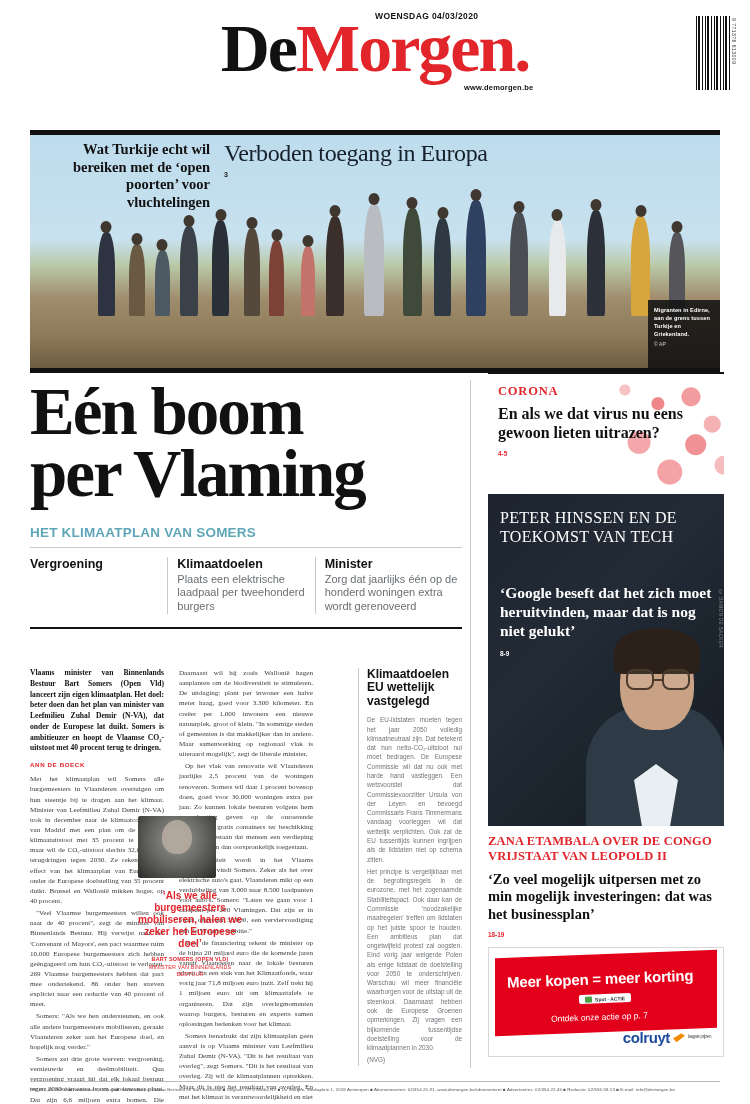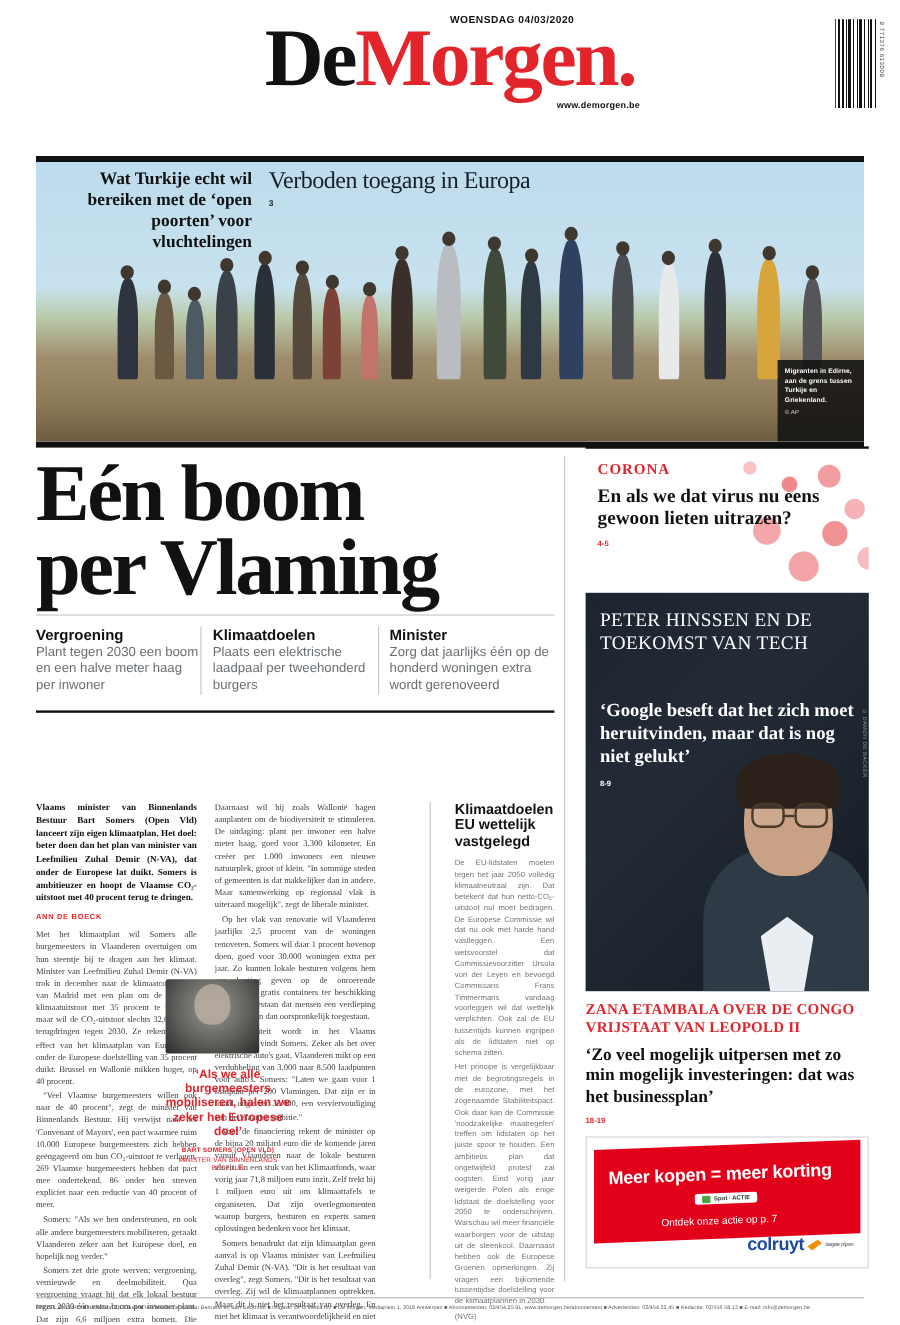--- a/index.html
+++ b/index.html
@@ -38,21 +38,21 @@
       background:
         linear-gradient(to bottom, #bddced 0%, #c8e1ee 45%, #b9c9a8 56%, #a08d6d 70%, #8d7a58 86%, #6d5d42 100%);
   }
   .crowd { position:absolute; left:55px; right:0; bottom:52px; height:130px; }
   .fig { position:absolute; bottom:0; background:#2d3340; border-radius:42% 42% 6% 6%; }
   .fig::before{ content:""; position:absolute; left:50%; transform:translateX(-50%);
                 top:-11px; width:11px; height:12px; border-radius:50%; background:#40382f; }
   .banner-head { position:absolute; left:30px; top:6px; z-index:4; display:flex; gap:14px; }
   .kicker { font-family:"Liberation Serif", serif; font-weight:700; font-size:14.5px;
             line-height:1.22; text-align:right; color:#111; width:150px; }
-  .banner-title { font-family:"Liberation Serif", serif; font-weight:400; font-size:20px;
+  .banner-title { font-family:"Liberation Serif", serif; font-weight:400; font-size:24px;
                   line-height:1.08; color:#16202b; letter-spacing:-.4px; }
   .banner-pg { font-family:"Liberation Sans", sans-serif; font-size:7px; font-weight:700;
                color:#222; margin-top:4px; }
   .photo-caption { position:absolute; right:0; bottom:0; width:72px; min-height:68px;
                    background:rgba(18,18,18,.88); color:#fff; padding:6px 5px 5px 6px;
                    font-family:"Liberation Sans", sans-serif; font-weight:700;
                    font-size:5.6px; line-height:1.45; letter-spacing:.1px; }
   .photo-caption .credit { font-weight:400; opacity:.8; margin-top:3px; font-size:5px; }
   .banner-bottom { position:absolute; left:30px; top:368px; width:690px; height:5px; background:#111; }
 
@@ -96,21 +96,21 @@
   .pullquote { position:absolute; left:108px; top:222px; width:104px; }
   .pullquote .q { font-family:"Liberation Sans", sans-serif; font-weight:700; font-size:10px;
                   line-height:1.2; color:#e2242b; text-align:center; }
   .pullquote .attr { font-family:"Liberation Sans", sans-serif; font-weight:700; font-size:5.4px;
                      line-height:1.4; color:#e2242b; text-align:center; margin-top:6px;
                      letter-spacing:.2px; }
   .pullquote .attr span { font-weight:400; }
 
   
   .eubox { position:absolute; left:358px; top:668px; width:104px; height:398px;
-           border-left:1px solid #c9c9c9; padding-left:20px; }
+           border-left:1px solid #c9c9c9; padding-left:8px; }
   .eubox h3 { font-family:"Liberation Sans", sans-serif; font-weight:700; font-size:12px;
               line-height:1.12; color:#111; margin-bottom:7px; }
   .eubox p { font-family:"Liberation Sans", sans-serif; font-weight:300; font-size:6.4px;
              line-height:1.45; color:#70757a; text-align:justify; margin-bottom:3px; }
 
   .vdivider { position:absolute; left:470px; top:380px; width:1px; height:688px; background:#c9c9c9; }
 
   
   .rightcol { position:absolute; left:488px; top:372px; width:236px; }
   .sec { position:relative; }
@@ -253,25 +253,25 @@
   </div>
   <div class="banner-bottom"></div>
 
   <div class="vdivider"></div>
 
   <div class="leftcol">
     <div class="headline">
       <div>Eén boom</div>
       <div>per Vlaming</div>
     </div>
+    <div class="subhead">HET KLIMAATPLAN VAN SOMERS</div>
     <div class="rule-thin"></div>
     <div class="three-col">
       <div class="tc">
         <h4>Vergroening</h4>
-        <p>Plant tegen 2030 een boom en een halve meter haag per inwoner</p>
       </div>
       <div class="tc">
         <h4>Klimaatdoelen</h4>
         <p>Plaats een elektrische laadpaal per tweehonderd burgers</p>
       </div>
       <div class="tc">
         <h4>Minister</h4>
         <p>Zorg dat jaarlijks één op de honderd woningen extra wordt gerenoveerd</p>
       </div>
     </div>

